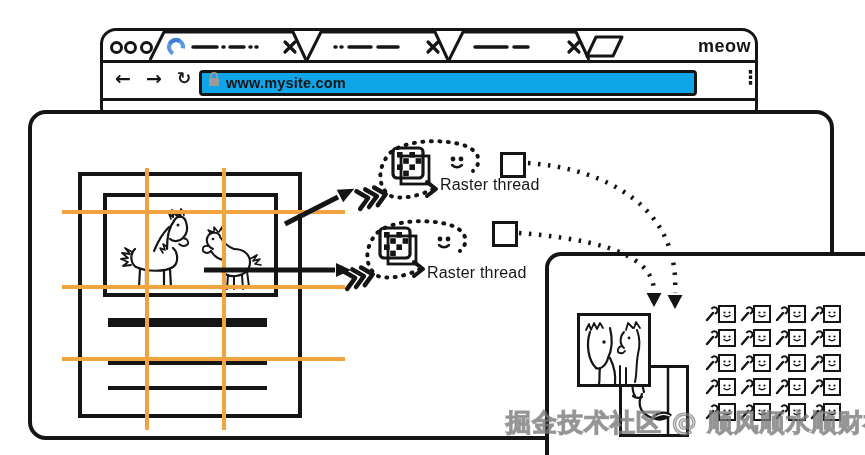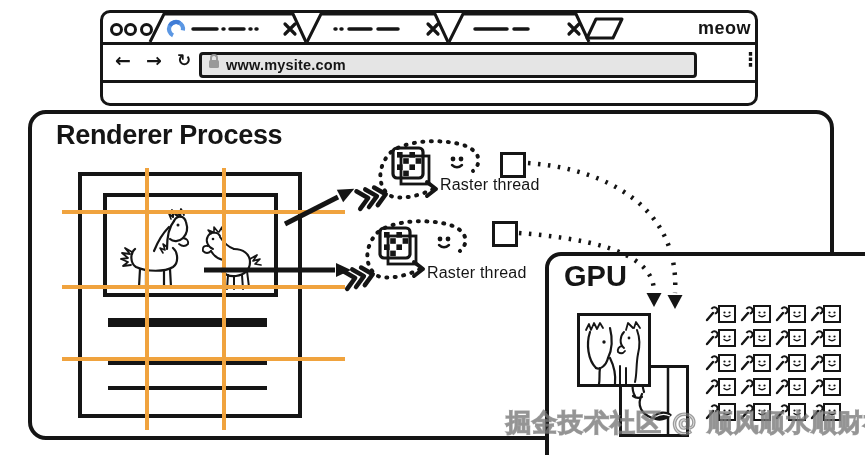--- a/index.html
+++ b/index.html
@@ -1,28 +1,28 @@
 <!DOCTYPE html>
 <html style="--ink: #151515; --orange: #F0A33E; --blue: #5B97E3; --blued: #3F7CD6; --lock: #9a9a9a;"><head>
 <meta charset="utf-8">
 <style>
   html,body{margin:0;padding:0;background:#fff;}
   #stage{position:relative;width:865px;height:455px;overflow:hidden;background:#fff;
          font-family:"Liberation Sans",sans-serif;color:#151515;}
   .abs{position:absolute;}
   svg{display:block;overflow:visible;}
   
-  .browser{left:100px;top:10px;width:652px;height:90px;border:3px solid var(--ink);
-           border-radius:10px;background:#fff;z-index:1;}
+  .browser{left:100px;top:28px;width:652px;height:90px;border:3px solid var(--ink);
+           border-radius:16px;background:#fff;z-index:1;}
   .tl{width:7px;height:7px;border:3px solid var(--ink);border-radius:50%;top:10px;}
   .tabs-svg{left:42px;top:0;}
   .tab-divider{left:-3px;right:-3px;top:29px;height:3px;background:var(--ink);}
   .meow{left:595px;top:5px;font-size:18px;font-weight:700;letter-spacing:.5px;}
   .navgl{font-family:"DejaVu Sans",sans-serif;font-weight:700;font-size:19px;line-height:1;top:38px;cursor:default;}
-  .urlbar{left:96px;top:39px;width:492px;height:20px;border:3px solid var(--ink);border-radius:4px;background:#e5e5e5;}
+  .urlbar{left:96px;top:39px;width:492px;height:20px;border:3px solid var(--ink);border-radius:4px;background:#0ea5e9;}
   .lock{left:7px;top:5px;width:10px;height:8px;background:var(--lock);border-radius:1.5px;}
   .lock:before{content:"";position:absolute;left:1px;top:-6px;width:4px;height:5px;
                border:2px solid var(--lock);border-bottom:none;border-radius:4px 4px 0 0;}
   .url-text{left:24px;top:2px;font-size:14.5px;font-weight:700;letter-spacing:.2px;white-space:nowrap;}
   .toolbar-divider{left:-3px;right:-3px;top:67px;height:3px;background:var(--ink);}
   
   .renderer{left:28px;top:110px;width:798px;height:322px;border:4px solid var(--ink);
             border-radius:18px;background:#fff;z-index:2;}
   .r-title{left:24px;top:6px;font-size:27px;font-weight:700;letter-spacing:-.3px;}
   .page{left:46px;top:58px;width:216px;height:238px;border:4px solid var(--ink);background:#fff;}
@@ -113,21 +113,20 @@
 
     <div class="abs urlbar">
       <div class="abs lock"></div>
       <span class="abs url-text">www.mysite.com</span>
     </div>
     <span class="abs navgl" style="left:638px;top:37px">⋮</span>
     <div class="abs toolbar-divider"></div>
   </div>
 
   <div class="abs renderer">
-    <span class="abs r-title">Renderer Process</span>
 
     <div class="abs page"></div>
     <div class="abs imgframe">
       <svg width="167" height="96">
         <g class="ink-line" stroke-width="2.2" stroke-linecap="round" stroke-linejoin="round">
 
           <path d="M25,55 l-7,-4 5,6 -8,-1 6,5 -7,1 7,3 -5,4 8,-1" stroke-width="1.8"></path>
           <path d="M28,52 C23,56 23,66 29,70 C40,75 58,75 66,70 C72,66 71,55 66,51"></path>
           <path d="M33,72 L32,90"></path>
             <path d="M39,73 L39,91"></path>
@@ -232,21 +231,20 @@
           <path d="M23,50 l10,9 l-10,9"></path>
       </g>
     </svg>
     <span class="abs rt-label" style="left:395px;top:150px">Raster thread</span>
 
     <div class="abs tile-sq" style="left:468px;top:38px"></div>
     <div class="abs tile-sq" style="left:460px;top:107px"></div>
   </div>
 
   <div class="abs gpu">
-    <span class="abs gpu-title">GPU</span>
 
     <div class="abs gtile" style="left:70px;top:109px;width:64px;height:66px">
       <svg width="64" height="66">
         <g class="ink-line" stroke-width="2.2" stroke-linecap="round">
           <path d="M46,0 V66" stroke-width="2.5"></path>
           <path d="M14,0 C12,10 8,20 13,28"></path>
             <path d="M22,0 C21,8 19,16 22,24"></path>
           <path d="M11,28 q4,3 9,1"></path>
           <path d="M20,26 C14,38 20,46 30,50"></path>
         </g>

